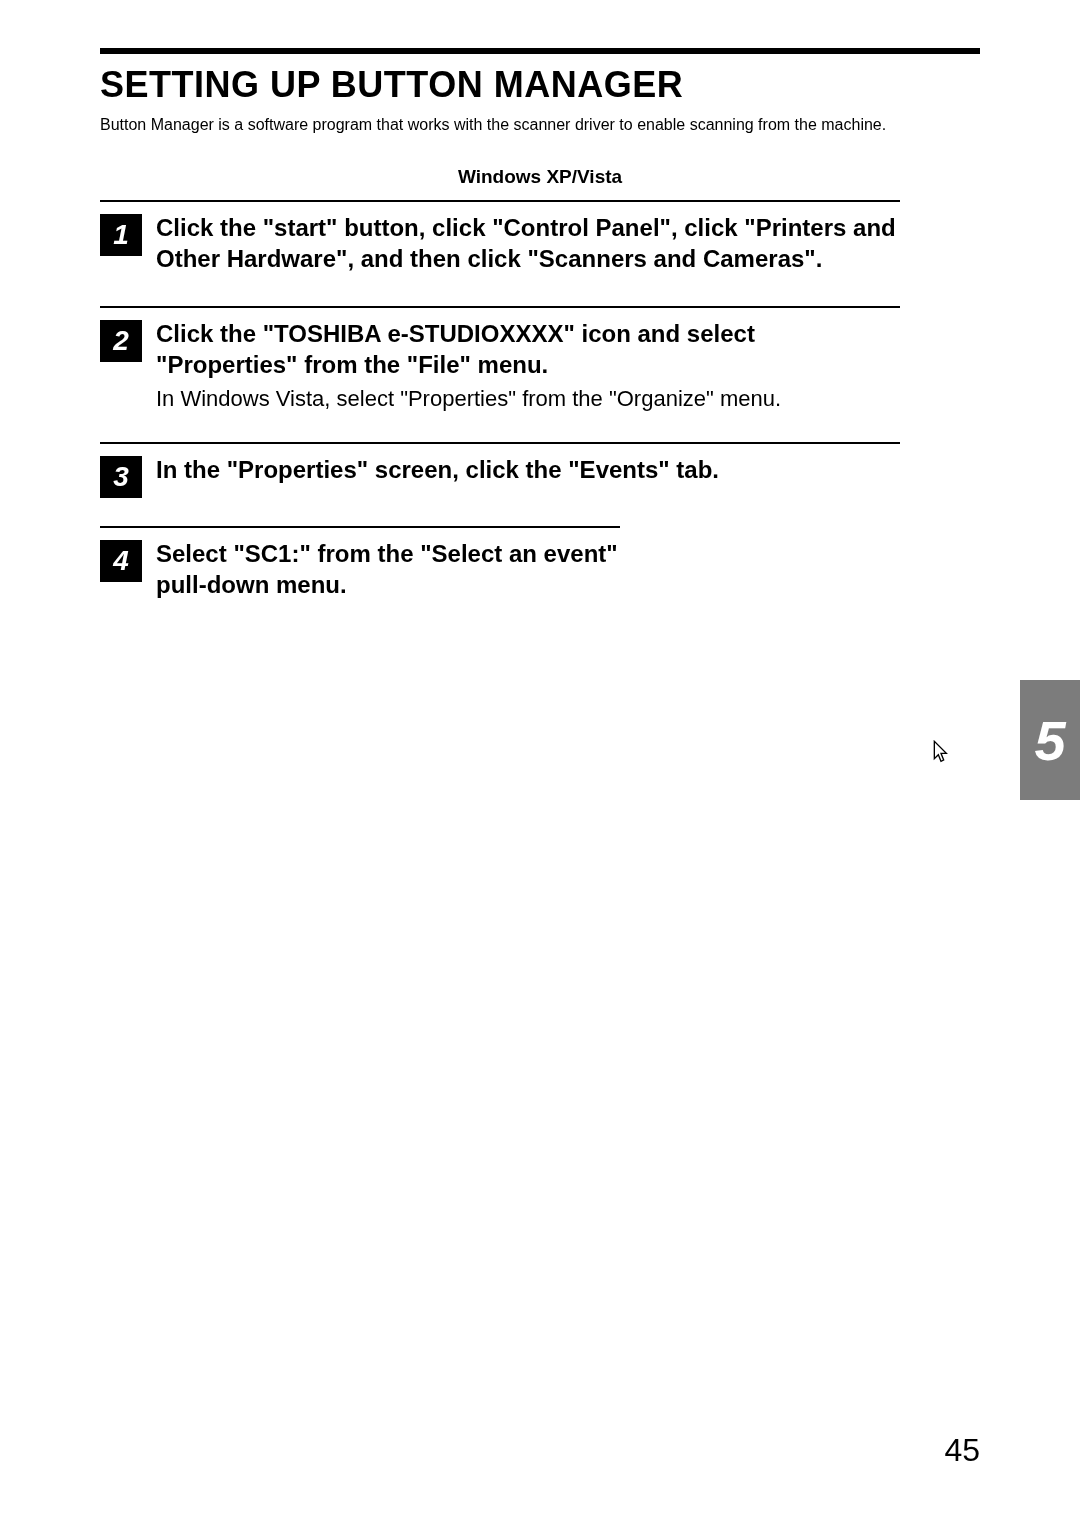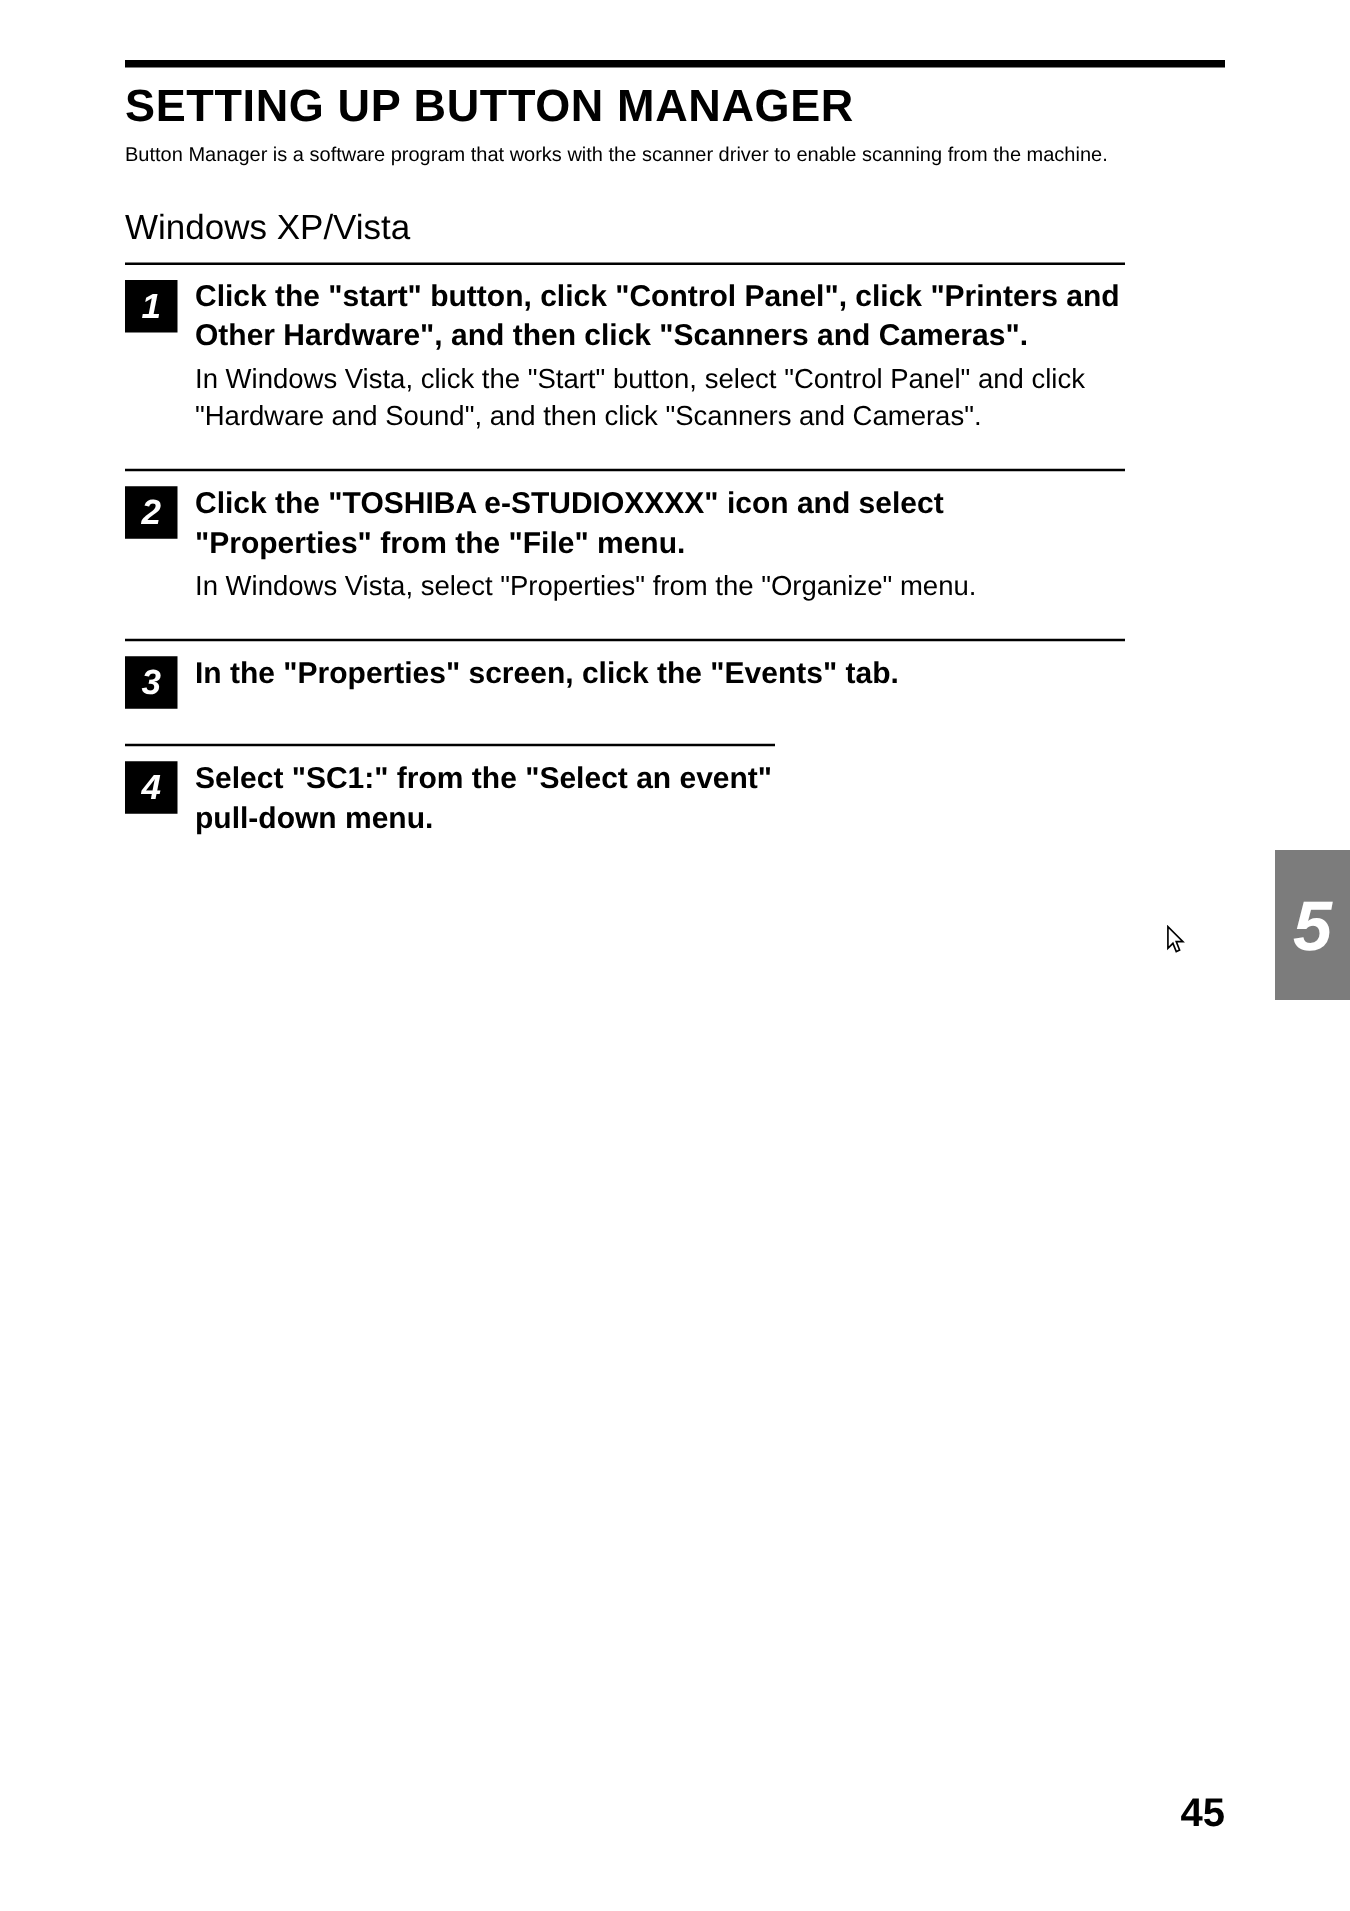--- a/index.html
+++ b/index.html
@@ -19,23 +19,24 @@
     font-weight: 900;
     letter-spacing: 0.5px;
     margin-bottom: 8px;
   }
   .intro {
     font-size: 16px;
     line-height: 1.35;
     margin-bottom: 30px;
   }
   .subhead {
-    font-size: 28px;
-    font-weight: 400;
+    font-size: 19px;
+    font-weight: 700;
     margin-bottom: 12px;
+    text-align: center;
   }
   .step {
     display: flex;
     align-items: flex-start;
     gap: 14px;
     border-top: 2px solid #000;
     padding-top: 10px;
     margin-bottom: 28px;
     width: 800px;
   }
@@ -84,42 +85,41 @@
     right: 130px;
     top: 740px;
     font-size: 24px;
     color: #000;
   }
   .pagenum {
     position: absolute;
     right: 100px;
     bottom: 60px;
     font-size: 32px;
-    font-weight: 700;
+    font-weight: 400;
   }
 </style>
 </head>
 <body>
 
 <div class="page">
   <div class="rule-thick"></div>
 
   <h1 class="title">SETTING UP BUTTON MANAGER</h1>
 
   <p class="intro">
     <span>Button Manager is a software program that works with the scanner driver to enable scanning from  the machine.</span><br>
   </p>
 
   <h2 class="subhead">Windows XP/Vista</h2>
 
   <div class="step">
     <div class="num">1</div>
     <div class="body">
       <div class="head">Click the "start" button, click "Control Panel", click "Printers and Other Hardware", and then click "Scanners and Cameras".</div>
-      <div class="sub">In Windows Vista, click the "Start" button, select "Control Panel" and click "Hardware and Sound", and then click "Scanners and Cameras".</div>
     </div>
   </div>
 
   <div class="step">
     <div class="num">2</div>
     <div class="body">
       <div class="head">Click the "TOSHIBA e-STUDIOXXXX" icon and select "Properties" from the "File" menu.</div>
       <div class="sub">In Windows Vista, select "Properties" from the "Organize" menu.</div>
     </div>
   </div>

